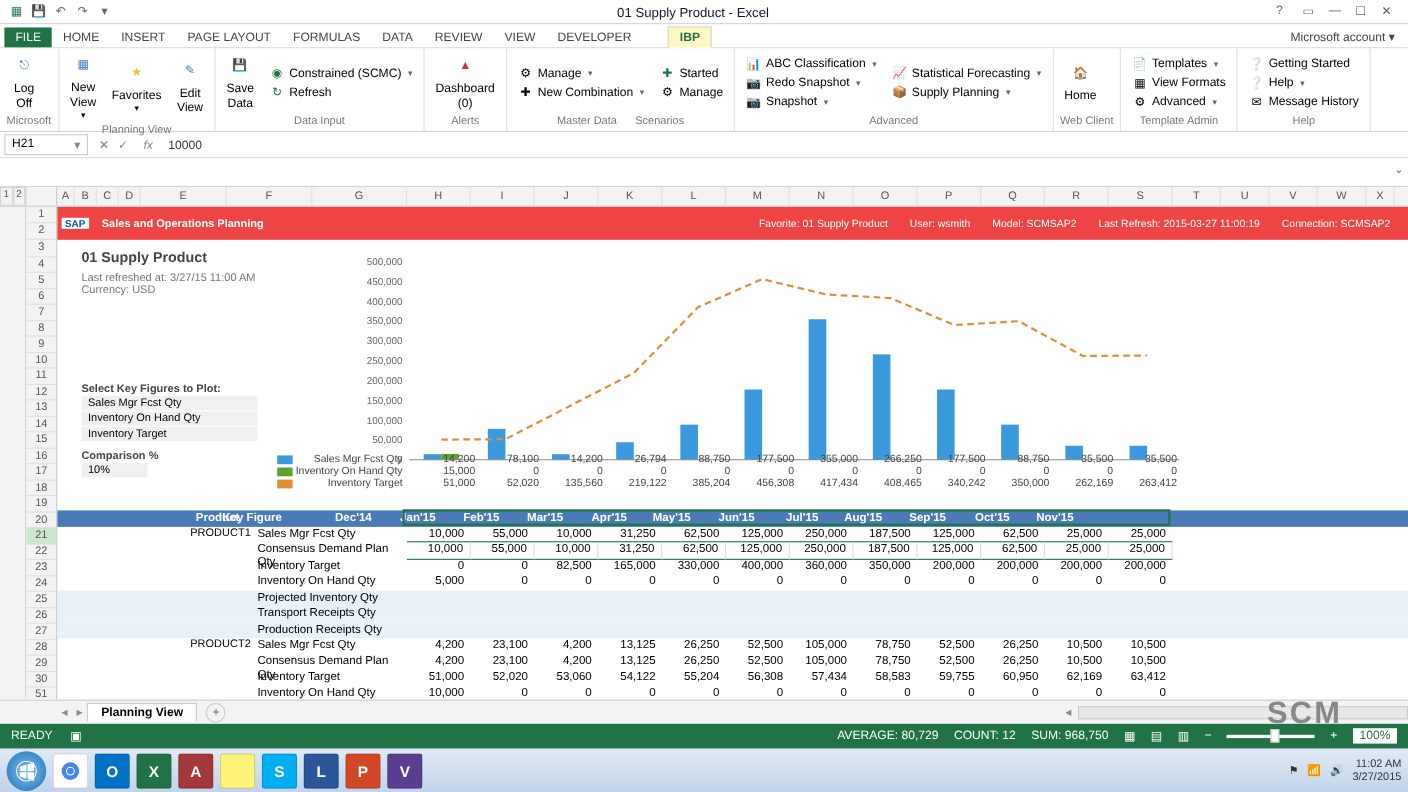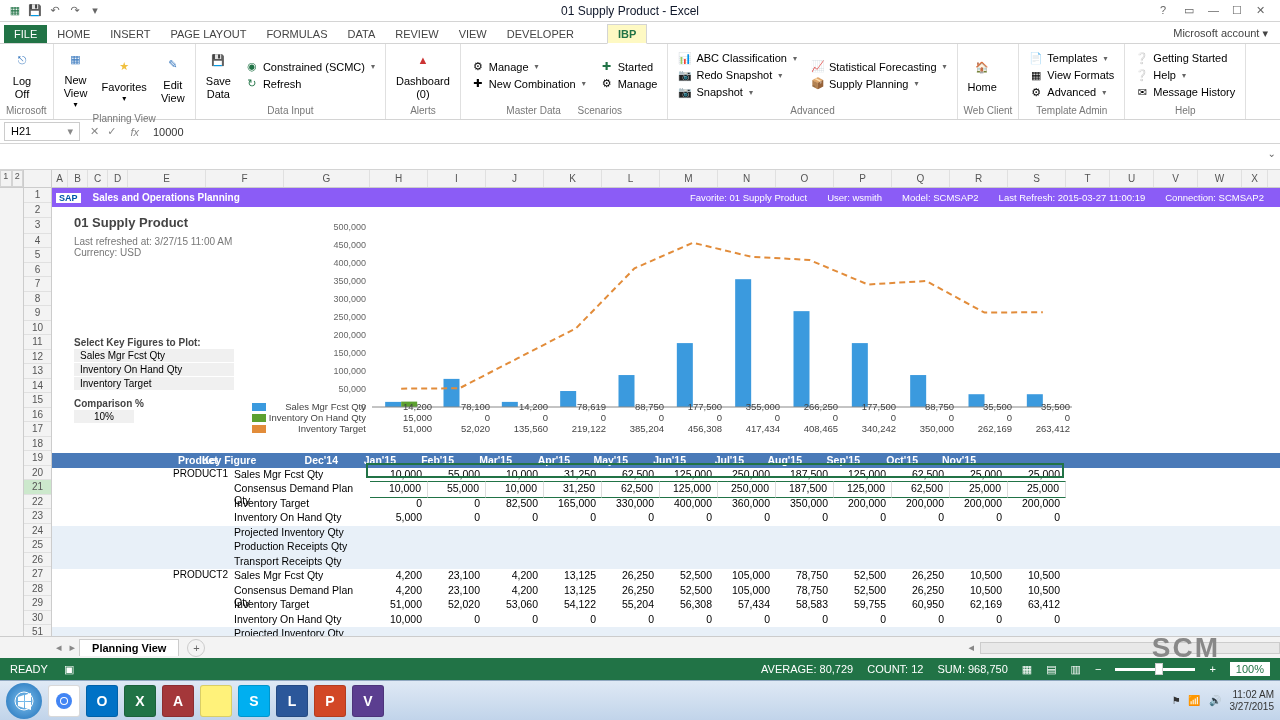--- a/index.html
+++ b/index.html
@@ -45,21 +45,21 @@
 .col-cell { border-right: 1px solid #e0e0e0; text-align: center; line-height: 18px; }
 
 .sheet-body { display: flex; height: 448px; overflow: hidden; }
 .outline-gutter { width: 24px; background: #f3f3f3; border-right: 1px solid #ccc; }
 .row-headers { width: 28px; background: #f3f3f3; border-right: 1px solid #ccc; display: flex; flex-direction: column; font-size: 10px; color: #555; }
 .row-hdr { height: 14.5px; text-align: center; border-bottom: 1px solid #e0e0e0; line-height: 14.5px; }
 .row-hdr.sel { background: #cce8cc; }
 
 .grid-area { flex: 1; position: relative; overflow: hidden; }
 
-.sap-banner { background: #8b5cf6; color: #fff; height: 19px; display: flex; align-items: center; font-size: 10px; }
+.sap-banner { background: #ef4444; color: #fff; height: 30px; display: flex; align-items: center; font-size: 10px; }
 .sap-logo { background: #fff; color: #0057a8; font-weight: bold; padding: 0 3px; margin: 0 4px; font-size: 9px; }
 .banner-title { font-weight: bold; padding-left: 8px; }
 .banner-meta { margin-left: auto; display: flex; gap: 20px; padding-right: 16px; font-size: 9.5px; }
 
 .report-title { font-weight: bold; font-size: 13px; color: #444; padding-left: 22px; }
 .meta-text { color: #777; font-size: 10px; padding-left: 22px; }
 
 .kf-select-area { position: absolute; left: 22px; top: 144px; font-size: 10px; }
 .kf-label { font-weight: bold; color: #444; }
 .kf-box { background: #f0f0f0; padding: 1px 6px; margin-top: 1px; width: 160px; }
@@ -409,21 +409,21 @@
         <div class="meta-text">Currency: USD</div>
       </div>
 
       <div class="kf-select-area" style="top:130px;">
         <div class="kf-label">Select Key Figures to Plot:</div>
         <div class="kf-box">Sales Mgr Fcst Qty</div>
         <div class="kf-box">Inventory On Hand Qty</div>
         <div class="kf-box">Inventory Target</div>
         <div style="height:8px;"></div>
         <div class="kf-label">Comparison %</div>
-        <div class="kf-box" style="width:60px;text-align:center;">10%</div>
+        <div class="kf-box" style="width:60px;">10%</div>
       </div>
 
       <div class="chart-container">
         <svg class="chart-svg" viewBox="0 0 820 230">
           <g id="chart-g">
               <text x="82" y="187" text-anchor="end" font-size="9" fill="#666">0</text>
               <text x="82" y="169" text-anchor="end" font-size="9" fill="#666">50,000</text>
               <text x="82" y="151" text-anchor="end" font-size="9" fill="#666">100,000</text>
               <text x="82" y="133" text-anchor="end" font-size="9" fill="#666">150,000</text>
               <text x="82" y="115" text-anchor="end" font-size="9" fill="#666">200,000</text>
@@ -464,21 +464,21 @@
       </div>
 
       <div style="position:absolute; left:200px; top:194px; width:820px;">
         <div id="data-label-rows">
             <div class="data-labels-row">
               <span class="legend-swatch" style="background: rgb(59, 154, 222); display: inline-block; margin-top: 2px;"></span>
               <div class="dl-label" style="width: 108px;">Sales Mgr Fcst Qty</div>
               <div class="dl-val" style="width: 58px;">14,200</div>
               <div class="dl-val" style="width: 58px;">78,100</div>
               <div class="dl-val" style="width: 58px;">14,200</div>
-              <div class="dl-val" style="width: 58px;">78,619</div>
+              <div class="dl-val" style="width: 58px;">26,794</div>
               <div class="dl-val" style="width: 58px;">88,750</div>
               <div class="dl-val" style="width: 58px;">177,500</div>
               <div class="dl-val" style="width: 58px;">355,000</div>
               <div class="dl-val" style="width: 58px;">266,250</div>
               <div class="dl-val" style="width: 58px;">177,500</div>
               <div class="dl-val" style="width: 58px;">88,750</div>
               <div class="dl-val" style="width: 58px;">35,500</div>
               <div class="dl-val" style="width: 58px;">35,500</div>
             </div>
             <div class="data-labels-row">
@@ -610,37 +610,37 @@
           <div class="num-cell" style="width: 58px;"></div>
           <div class="num-cell" style="width: 58px;"></div>
           <div class="num-cell" style="width: 58px;"></div>
           <div class="num-cell" style="width: 58px;"></div>
           <div class="num-cell" style="width: 58px;"></div>
           <div class="num-cell" style="width: 58px;"></div>
           <div class="num-cell" style="width: 58px;"></div>
         </div>
         <div class="data-row striped">
           <div class="prod-cell" style="width: 180px;"></div>
+          <div class="kf-cell" style="width: 138px;">Transport Receipts Qty</div>
+          <div class="num-cell" style="width: 58px;"></div>
+          <div class="num-cell" style="width: 58px;"></div>
+          <div class="num-cell" style="width: 58px;"></div>
+          <div class="num-cell" style="width: 58px;"></div>
+          <div class="num-cell" style="width: 58px;"></div>
+          <div class="num-cell" style="width: 58px;"></div>
+          <div class="num-cell" style="width: 58px;"></div>
+          <div class="num-cell" style="width: 58px;"></div>
+          <div class="num-cell" style="width: 58px;"></div>
+          <div class="num-cell" style="width: 58px;"></div>
+          <div class="num-cell" style="width: 58px;"></div>
+          <div class="num-cell" style="width: 58px;"></div>
+        </div>
+        <div class="data-row striped">
+          <div class="prod-cell" style="width: 180px;"></div>
           <div class="kf-cell" style="width: 138px;">Production Receipts Qty</div>
-          <div class="num-cell" style="width: 58px;"></div>
-          <div class="num-cell" style="width: 58px;"></div>
-          <div class="num-cell" style="width: 58px;"></div>
-          <div class="num-cell" style="width: 58px;"></div>
-          <div class="num-cell" style="width: 58px;"></div>
-          <div class="num-cell" style="width: 58px;"></div>
-          <div class="num-cell" style="width: 58px;"></div>
-          <div class="num-cell" style="width: 58px;"></div>
-          <div class="num-cell" style="width: 58px;"></div>
-          <div class="num-cell" style="width: 58px;"></div>
-          <div class="num-cell" style="width: 58px;"></div>
-          <div class="num-cell" style="width: 58px;"></div>
-        </div>
-        <div class="data-row striped">
-          <div class="prod-cell" style="width: 180px;"></div>
-          <div class="kf-cell" style="width: 138px;">Transport Receipts Qty</div>
           <div class="num-cell" style="width: 58px;"></div>
           <div class="num-cell" style="width: 58px;"></div>
           <div class="num-cell" style="width: 58px;"></div>
           <div class="num-cell" style="width: 58px;"></div>
           <div class="num-cell" style="width: 58px;"></div>
           <div class="num-cell" style="width: 58px;"></div>
           <div class="num-cell" style="width: 58px;"></div>
           <div class="num-cell" style="width: 58px;"></div>
           <div class="num-cell" style="width: 58px;"></div>
           <div class="num-cell" style="width: 58px;"></div>

